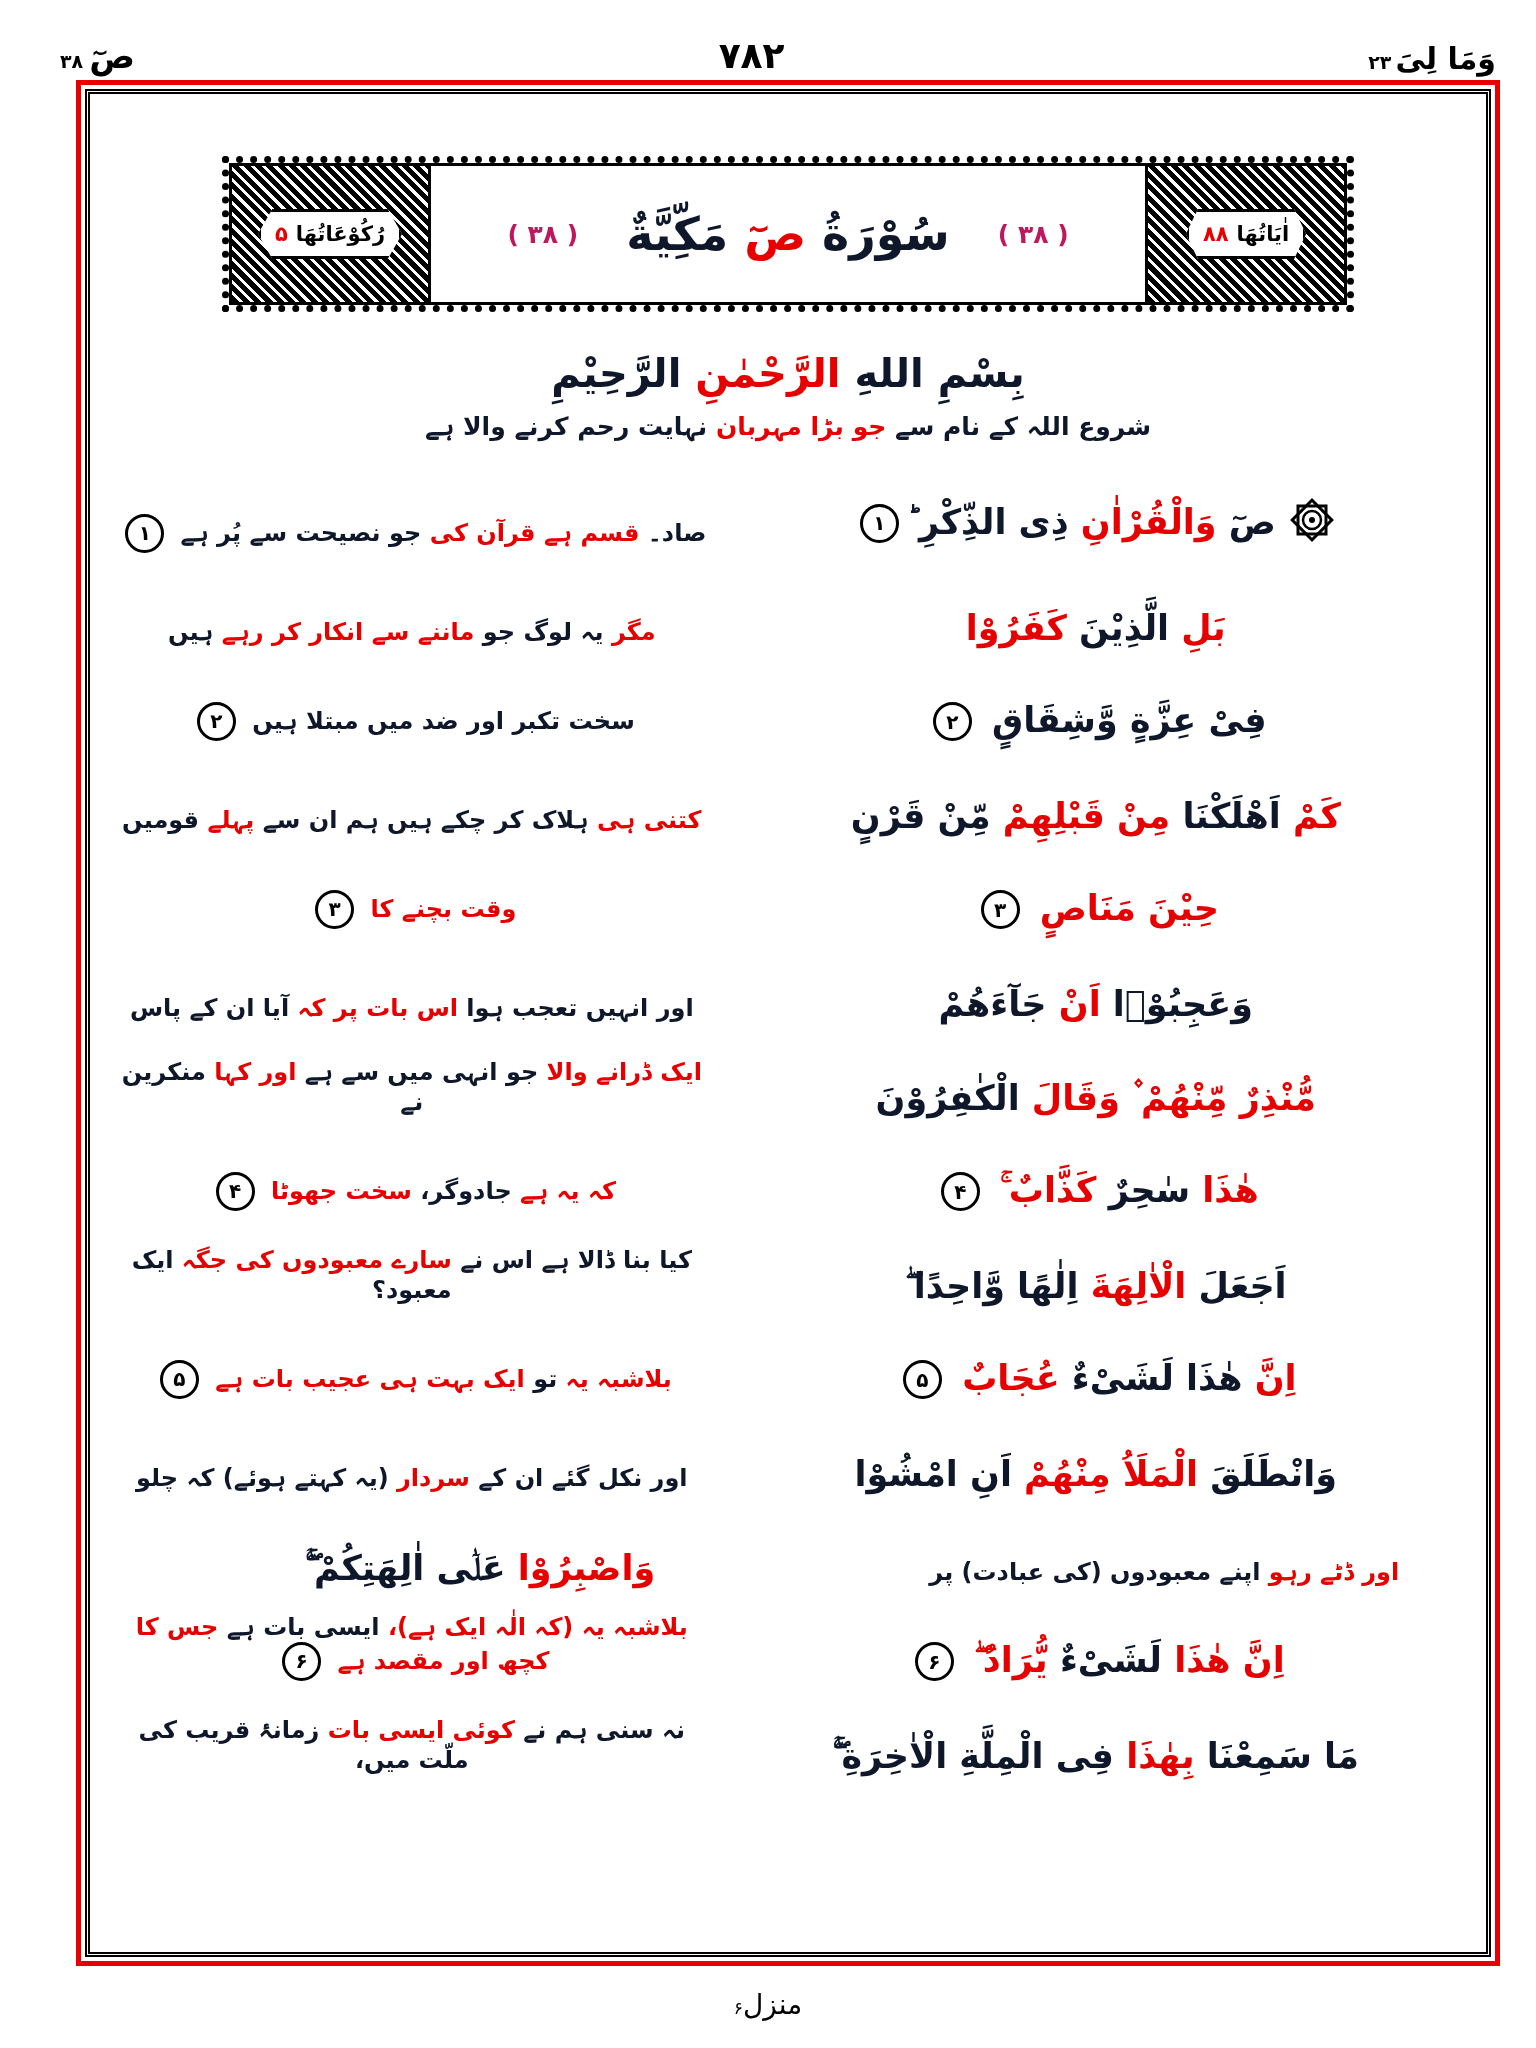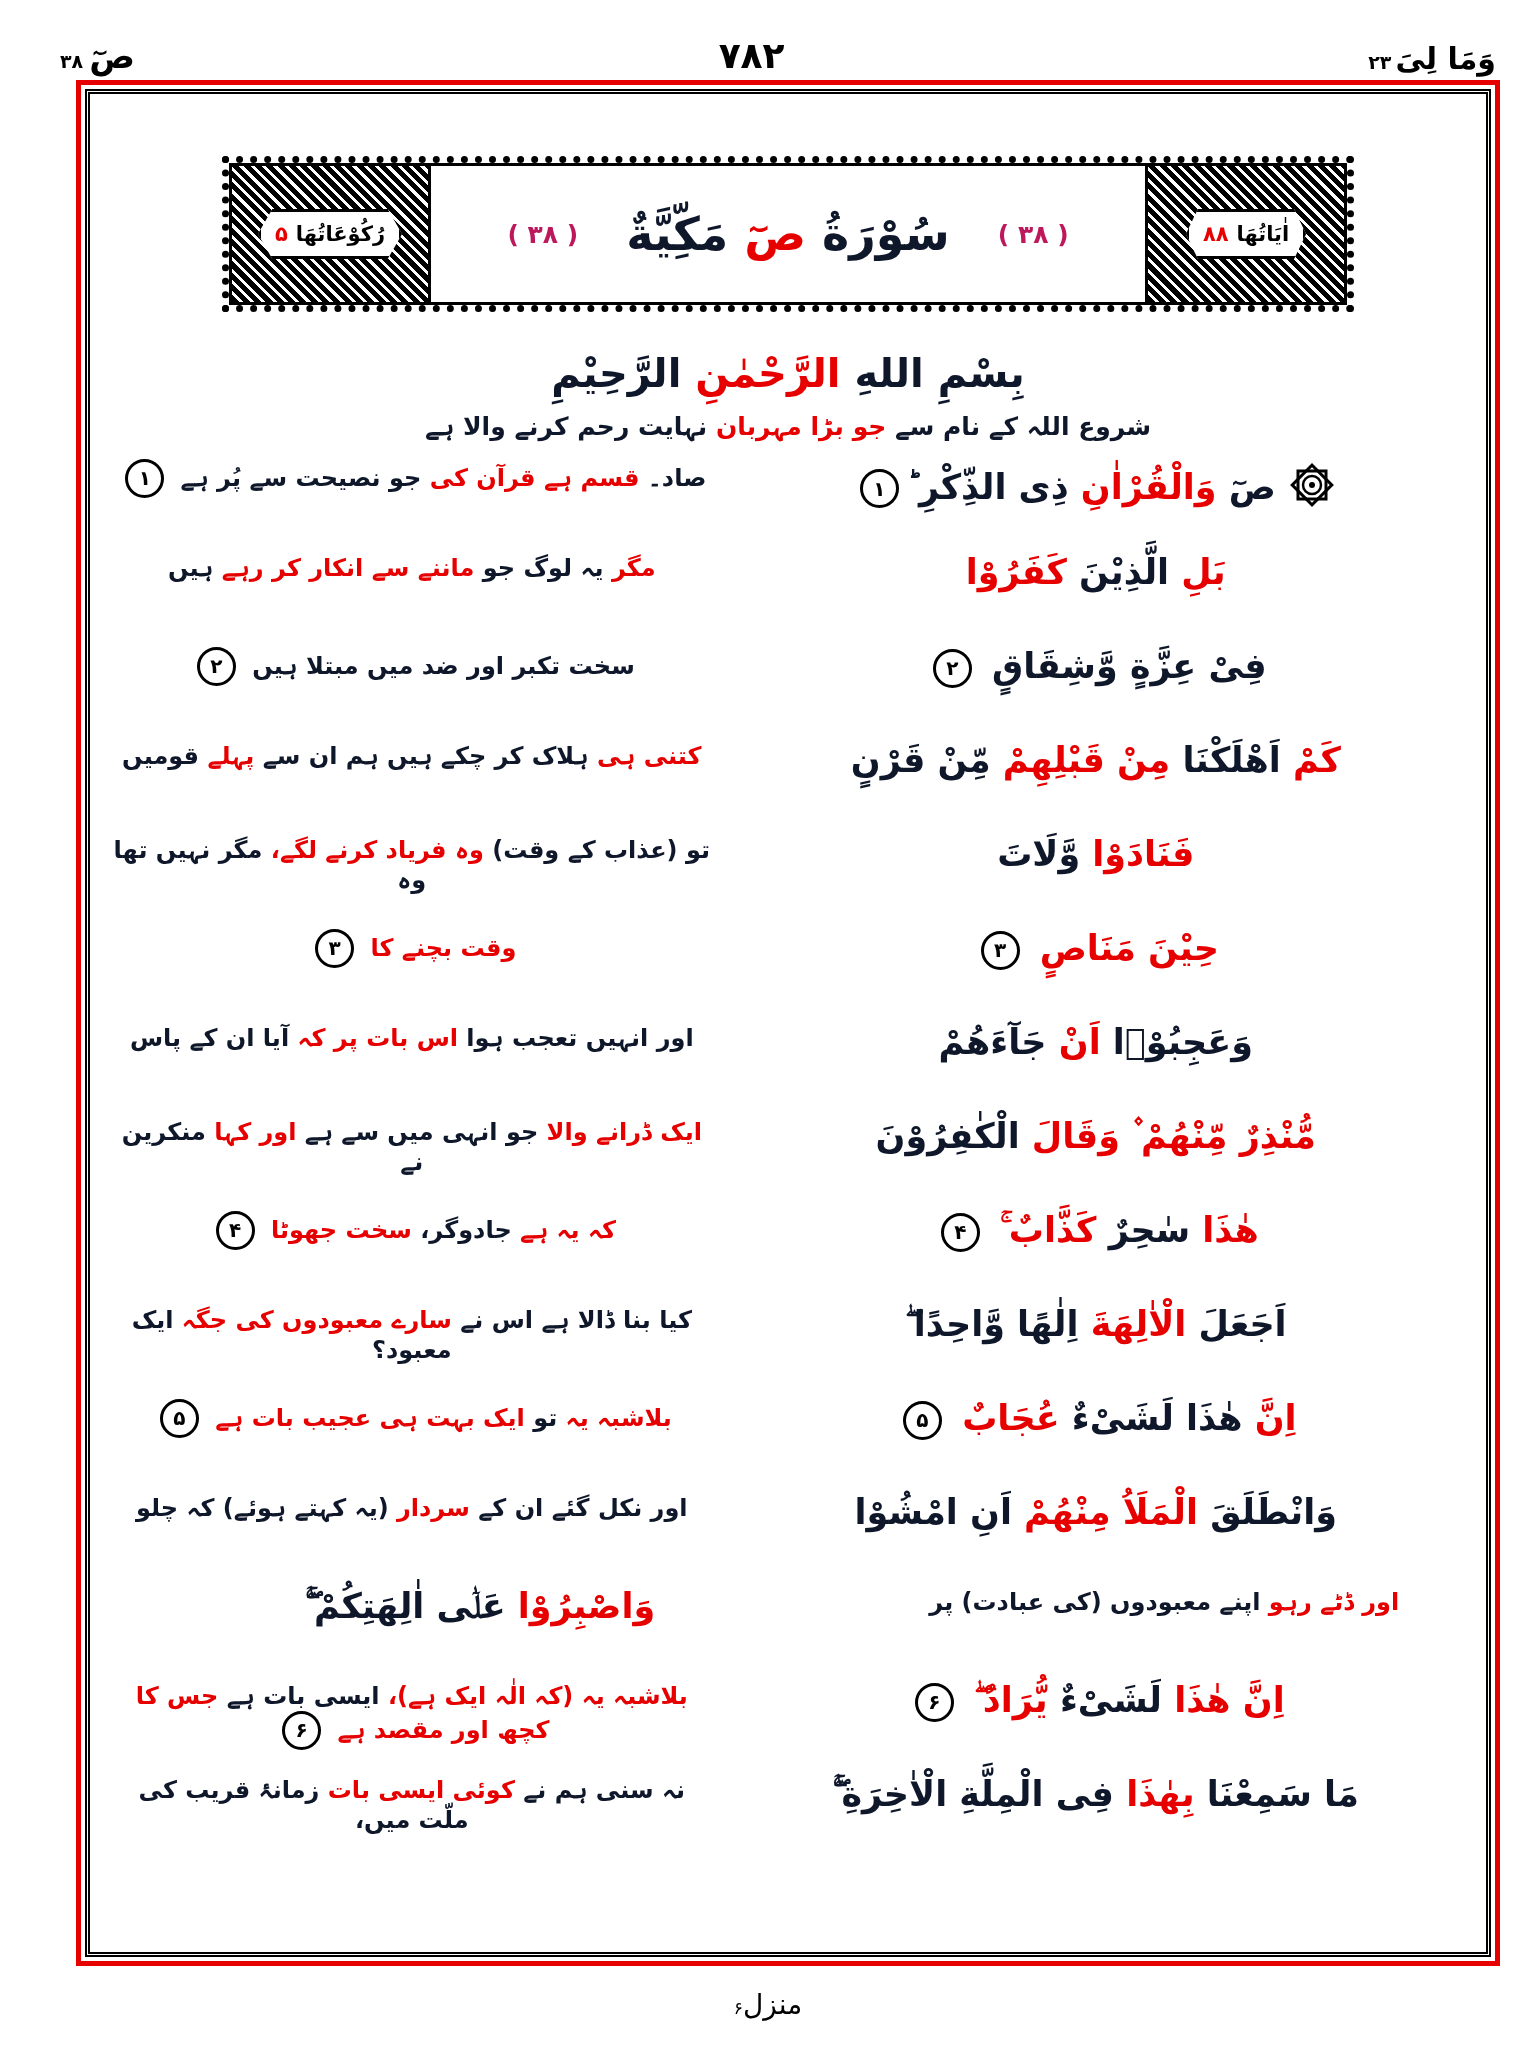--- a/index.html
+++ b/index.html
@@ -30,21 +30,21 @@
     clip-path:polygon(10% 0,90% 0,100% 50%,90% 100%,10% 100%,0 50%);
     font-size:21px;font-weight:bold;direction:rtl;display:flex;gap:8px;align-items:baseline;white-space:nowrap;}
   .surah-title-area{flex:1;display:flex;align-items:center;justify-content:center;gap:48px;direction:rtl;}
   .surah-title{font-size:46px;font-weight:bold;}
   .surah-num{font-size:25px;font-weight:bold;color:#be185d;}
   
   .bismillah{margin-top:38px;text-align:center;font-size:40px;font-weight:bold;direction:rtl;}
   .bismillah-urdu{margin-top:16px;text-align:center;font-size:25px;font-weight:bold;direction:rtl;}
   
   .rows{margin-top:18px;}
-  .row{display:flex;height:94px;align-items:flex-start;padding:0 14px;box-sizing:border-box;}
+  .row{display:flex;height:94px;align-items:flex-end;padding:0 14px;box-sizing:border-box;}
   .col{box-sizing:border-box;}
   .urdu-col{width:45%;direction:rtl;text-align:center;font-size:24px;font-weight:bold;line-height:1.25;padding:0 6px;}
   .arabic-col{width:55%;direction:rtl;text-align:center;font-size:35px;font-weight:bold;line-height:1.1;padding:0 6px;}
   .c-k{color:#0f172a;}
   .c-r{color:#e60000;}
   .vnum{display:inline-flex;align-items:center;justify-content:center;
     width:33px;height:33px;border:3px solid #000;border-radius:50%;
     font-size:20px;font-weight:bold;color:#000;margin:0 8px;vertical-align:middle;background:#fff;flex:none;}
   .medallion{display:inline-block;vertical-align:middle;margin-left:10px;margin-right:2px;}
   
@@ -111,24 +111,20 @@
         </div>
         <div class="row">
           <div class="col urdu-col"><span class="c-k">سخت تکبر اور ضد میں مبتلا ہیں </span><span class="vnum">۲</span></div>
           <div class="col arabic-col"><span class="c-k">فِیْ عِزَّةٍ وَّشِقَاقٍ </span><span class="vnum">۲</span></div>
         </div>
         <div class="row">
           <div class="col urdu-col"><span class="c-r">کتنی ہی </span><span class="c-k">ہلاک کر چکے ہیں ہم ان سے </span><span class="c-r">پہلے </span><span class="c-k">قومیں</span></div>
           <div class="col arabic-col"><span class="c-r">کَمْ </span><span class="c-k">اَهْلَکْنَا </span><span class="c-r">مِنْ قَبْلِهِمْ </span><span class="c-k">مِّنْ قَرْنٍ</span></div>
         </div>
         <div class="row">
-          <div class="col urdu-col"><span class="c-k">تو (عذاب کے وقت) </span><span class="c-r">وہ فریاد کرنے لگے، </span><span class="c-k">مگر نہیں تھا وہ</span></div>
-          <div class="col arabic-col"><span class="c-r">فَنَادَوْا </span><span class="c-k">وَّلَاتَ</span></div>
-        </div>
-        <div class="row">
           <div class="col urdu-col"><span class="c-r">وقت بچنے کا </span><span class="vnum">۳</span></div>
           <div class="col arabic-col"><span class="c-r">حِیْنَ مَنَاصٍ </span><span class="vnum">۳</span></div>
         </div>
         <div class="row">
           <div class="col urdu-col"><span class="c-k">اور انہیں تعجب ہوا </span><span class="c-r">اس بات پر کہ </span><span class="c-k">آیا ان کے پاس</span></div>
           <div class="col arabic-col"><span class="c-k">وَعَجِبُوْۤا </span><span class="c-r">اَنْ </span><span class="c-k">جَآءَهُمْ</span></div>
         </div>
         <div class="row">
           <div class="col urdu-col"><span class="c-r">ایک ڈرانے والا </span><span class="c-k">جو انہی میں سے ہے </span><span class="c-r">اور کہا </span><span class="c-k">منکرین نے</span></div>
           <div class="col arabic-col"><span class="c-r">مُّنْذِرٌ مِّنْهُمْ </span><span class="c-k">۫ </span><span class="c-r">وَقَالَ </span><span class="c-k">الْکٰفِرُوْنَ</span></div>

